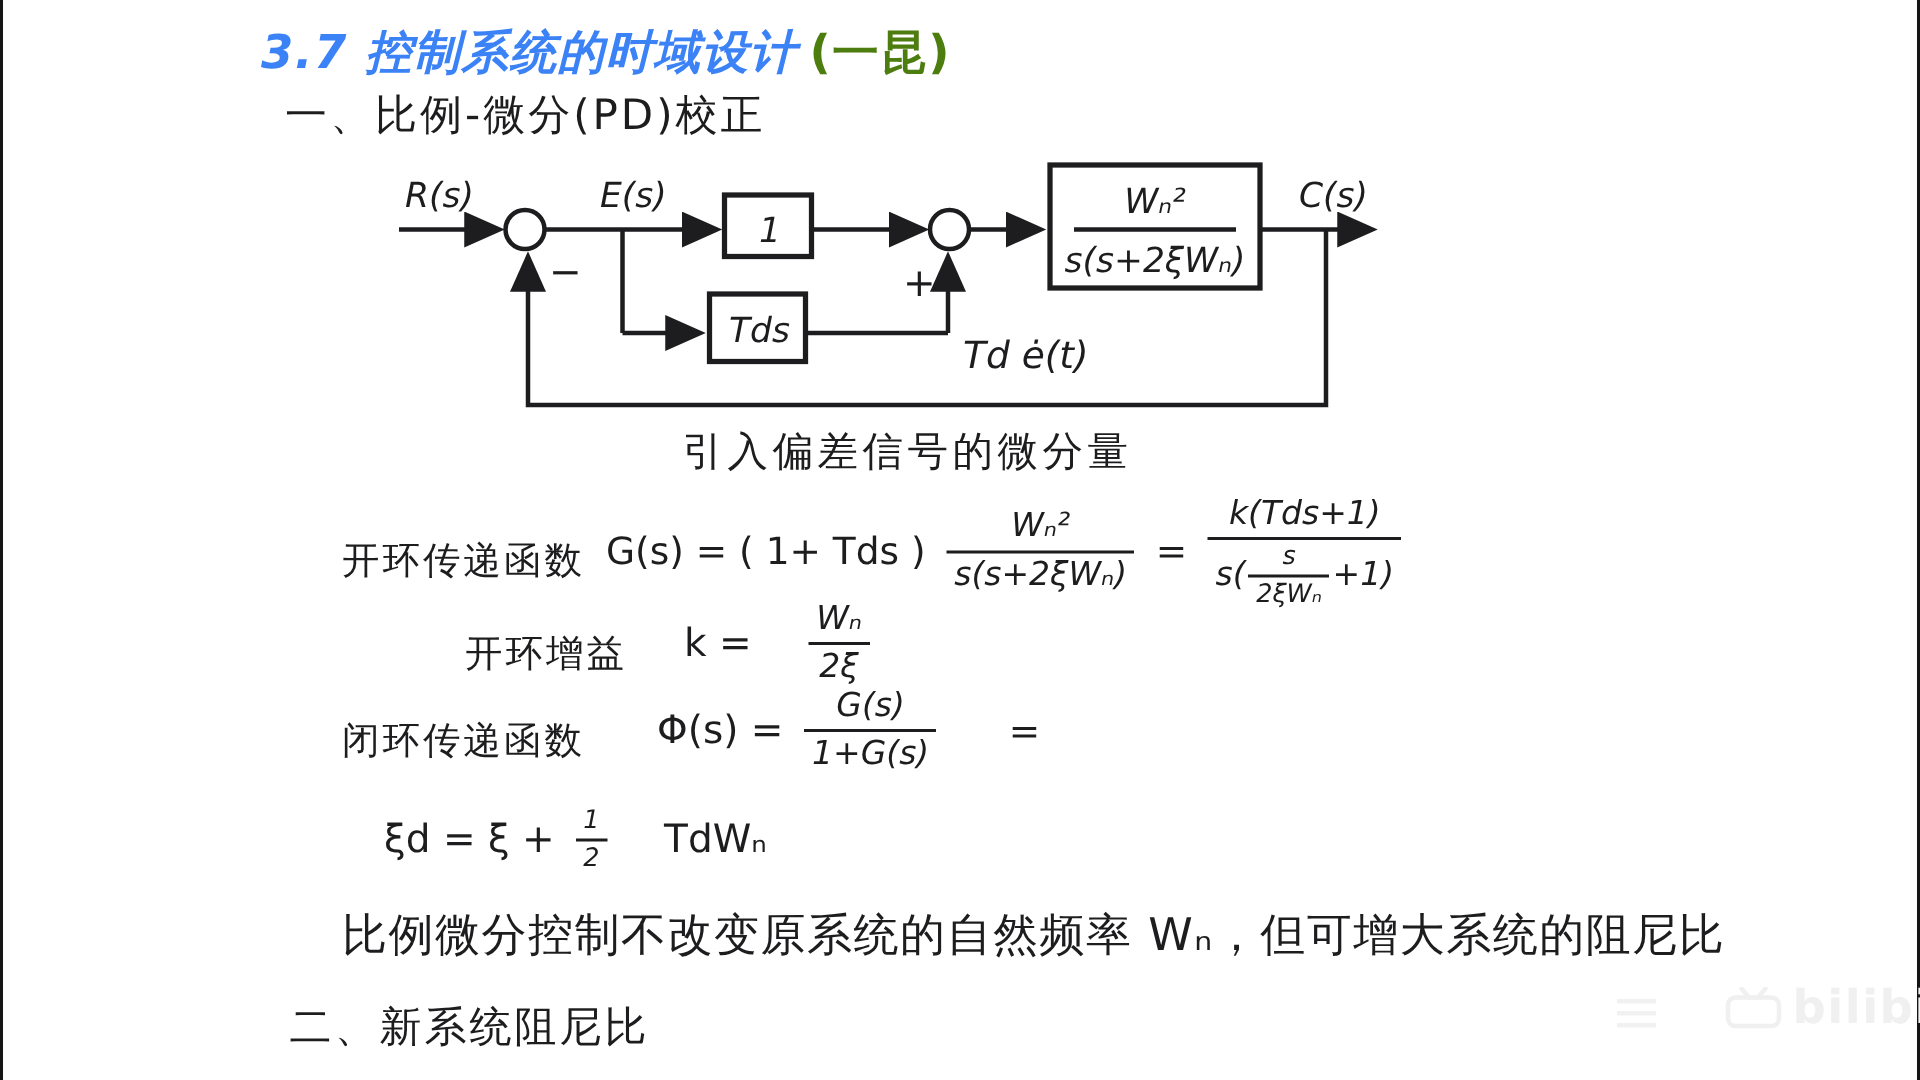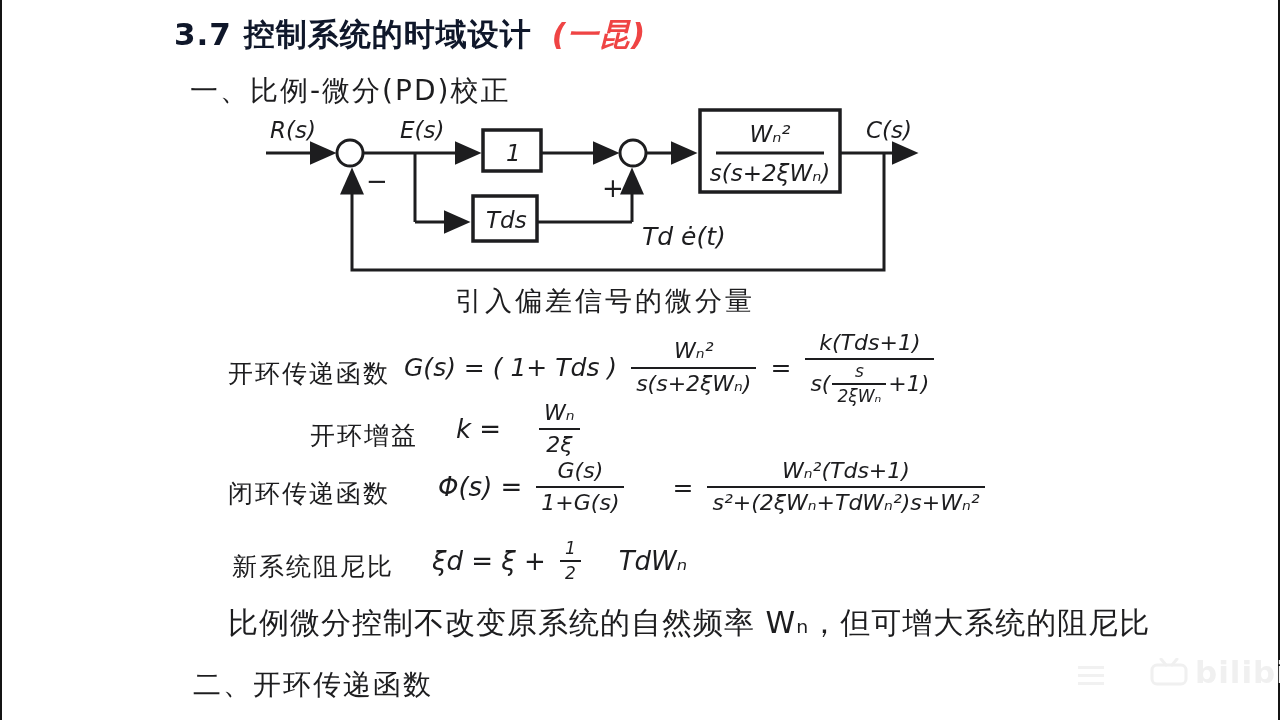--- a/index.html
+++ b/index.html
@@ -5,37 +5,37 @@
   html,body{margin:0;padding:0;background:#ffffff;}
   #canvas{
     position:relative;width:1280px;height:720px;background:#ffffff;
     font-family:"DejaVu Sans",sans-serif;color:#1d1d1f;overflow:hidden;
   }
   .edge{position:absolute;top:0;bottom:0;width:2px;background:#141414;}
   .edge.left{left:0;}
   .edge.right{right:0;}
 
   .title-line{position:absolute;left:174px;top:14px;font-size:31px;font-weight:bold;letter-spacing:1px;white-space:nowrap;}
-  .title-main{color:#0f172a;}
-  .title-suffix{color:#ef4444;margin-left:20px;font-style:italic;}
+  .title-main{color:#3b82f6;font-style:italic;}
+  .title-suffix{color:#4d7c0f;margin-left:8px;}
 
   .heading{position:absolute;font-size:28px;letter-spacing:2px;white-space:nowrap;}
-  #heading-1{left:190px;top:72px;}
+  #heading-1{left:190px;top:58px;}
   #heading-2{left:193px;top:666px;}
 
   #diagram{position:absolute;left:240px;top:100px;}
   #diagram text{font-family:"DejaVu Sans",sans-serif;fill:#1d1d1f;}
   .sig{font-style:italic;font-size:23px;}
   .red-note{fill:#c32430;font-style:italic;font-size:25px;}
 
   .caption{position:absolute;left:455px;top:283px;font-size:27px;letter-spacing:3px;text-align:right;}
 
   .formula-row{position:absolute;display:flex;align-items:center;gap:14px;white-space:nowrap;}
   .f-label{font-size:25px;letter-spacing:2px;margin-top:12px;}
-  .f-text{font-size:25px;font-style:italic;}
+  .f-text{font-size:25px;}
   .frac{display:inline-flex;flex-direction:column;align-items:center;font-style:italic;}
   .frac .num,.frac .den{padding:0 5px;line-height:1.2;font-size:22px;}
   .frac .bar{align-self:stretch;height:0;border-top:2.5px solid #1d1d1f;margin:2px 0;}
   .frac.small .num,.frac.small .den{font-size:17px;line-height:1.1;}
   .den-row{display:inline-flex;align-items:center;gap:2px;font-size:22px;}
   .big{font-size:26px;}
 
   #row-open-loop{left:228px;top:330px;}
   #row-gain{left:310px;top:400px;gap:38px;}
   #row-closed-loop{left:228px;top:458px;}
@@ -144,41 +144,35 @@
 
   <div class="formula-row" id="row-closed-loop">
     <span class="f-label">闭环传递函数</span>
     <span class="f-text big">Φ(s) =</span>
     <span class="frac">
       <span class="num">G(s)</span>
       <span class="bar"></span>
       <span class="den">1+G(s)</span>
     </span>
     <span class="f-text">=</span>
-    <span class="frac">
-      <span class="num">Wₙ²(Tds+1)</span>
-      <span class="bar"></span>
-      <span class="den">s²+(2ξWₙ+TdWₙ²)s+Wₙ²</span>
-    </span>
   </div>
 
   <div class="formula-row" id="row-damping">
-    <span class="f-label">新系统阻尼比</span>
     <span class="f-text big">ξd = ξ +</span>
     <span class="frac small">
       <span class="num">1</span>
       <span class="bar"></span>
       <span class="den">2</span>
     </span>
     <span class="f-text big">TdWₙ</span>
   </div>
 
   <div class="note-line">比例微分控制不改变原系统的自然频率 Wₙ，但可增大系统的阻尼比</div>
 
-  <div class="heading" id="heading-2">二、开环传递函数</div>
+  <div class="heading" id="heading-2">二、新系统阻尼比</div>
 
   <div class="wm-lines">
     <div></div>
       <div></div>
       <div></div>
   </div>
   <div class="wm">
     <svg width="38" height="28" viewBox="0 0 38 28">
       <rect x="2" y="7" width="34" height="19" rx="5" fill="none" stroke="#f0f0f0" stroke-width="3"></rect>
       <line x1="11" y1="1" x2="16" y2="7" stroke="#f0f0f0" stroke-width="3" stroke-linecap="round"></line>

